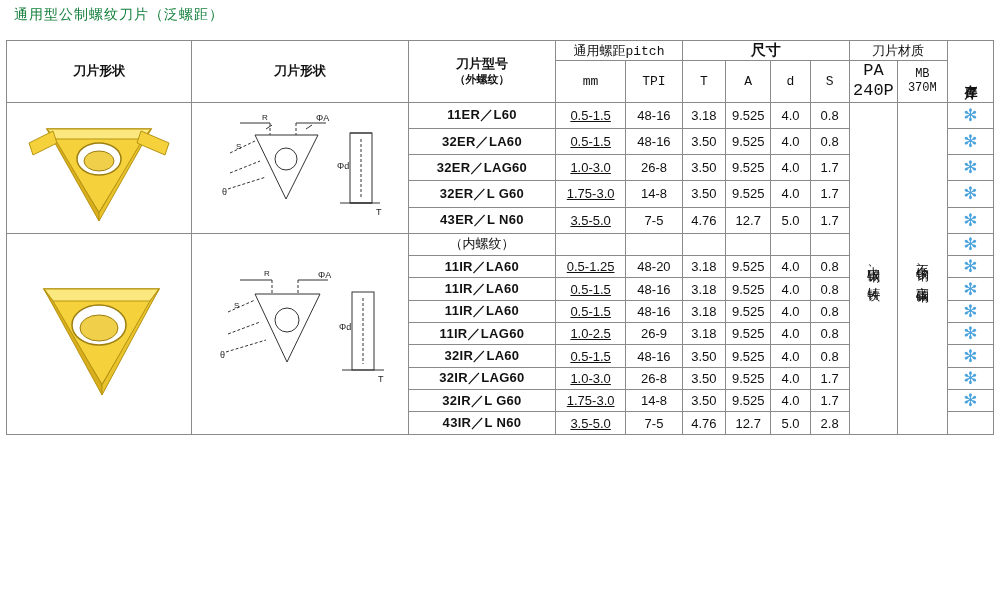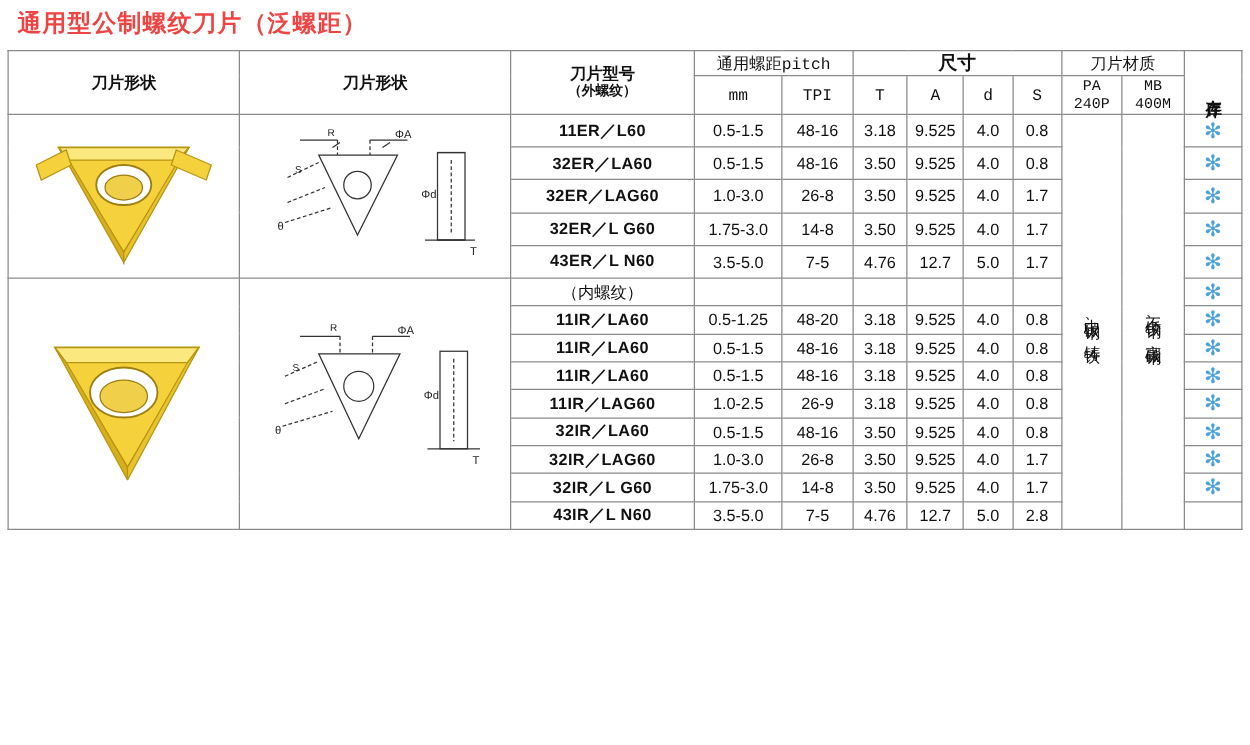--- a/index.html
+++ b/index.html
@@ -6,22 +6,22 @@
   body{
     width:1000px;height:596px;
     background:#ffffff;
     font-family:"Liberation Sans","DejaVu Sans",sans-serif;
     color:#111;
     overflow:hidden;
   }
   .page{position:relative;width:1000px;height:596px;box-sizing:border-box;}
   .title{
     position:absolute;left:14px;top:6px;
-    font-size:19px;font-weight:bold;letter-spacing:1px;
-    color:#ef4444;
+    font-size:14px;font-weight:normal;letter-spacing:1px;
+    color:#15803d;
   }
   table.main{
     position:absolute;left:6px;top:40px;
     border-collapse:collapse;
     width:988px;
     table-layout:fixed;
   }
   table.main td, table.main th{
     border:1px solid #8a8a8a;
     padding:0;
@@ -31,21 +31,21 @@
     background:#fff;
   }
   
   .hdr-green{background:#e2efdf;font-size:18px;font-weight:bold;border-radius:13px;}
   .hdr-blue{background:#dfeaf5;font-size:13px;font-family:Liberation Mono, monospace;}
   .hdr-blue-b{background:#dfeaf5;font-size:13px;font-weight:bold;}
   .hdr-model{background:#e2efdf;font-size:16px;font-weight:bold;line-height:1.25;}
   .hdr-model small{display:block;font-size:11px;font-weight:bold;}
   .stock-hdr{background:#dfeaf5;font-size:15px;font-weight:bold;line-height:1.1;}
   td.model{font-size:14px;font-weight:bold;letter-spacing:0.3px;}
-  td.pitch{font-size:13px;}
+  td.pitch{font-size:13px;text-decoration:underline;}
   td.tpi{font-size:13px;}
   td.dimT{font-size:14px;}
   td.dimSmall{font-size:11px;}
   td.mat{font-size:13px;line-height:1.35;writing-mode:vertical-rl;text-orientation:upright;letter-spacing:2px;}
   td.stock{background:#fdf6e0;}
   .snow{color:#4aa3dd;font-size:17px;line-height:1;}
   .inner-label{font-size:12px;text-align:left;padding-left:6px;margin-left:32px;}
 
   
   .shape-cell{padding:4px 0;}
@@ -91,27 +91,27 @@
       </td>
     </tr>
 
     <tr>
       <td class="hdr-blue" style="height:30px">mm</td>
       <td class="hdr-blue">TPI</td>
       <td class="hdr-blue">T</td>
       <td class="hdr-blue">A</td>
       <td class="hdr-blue">d</td>
       <td class="hdr-blue">S</td>
-      <td class="hdr-blue" style="font-size:12px;line-height:1.2">
+      <td class="hdr-blue" style="font-size:17px;line-height:1.2">
         <span>PA</span><br>
         <span>240P</span>
       </td>
       <td class="hdr-blue" style="font-size:12px;line-height:1.2">
         <span>MB</span><br>
-        <span>400M</span>
+        <span>370M</span>
       </td>
     </tr>
 
     <tr>
 
       <td class="shape-cell" rowspan="5">
         <svg width="160" height="130" viewBox="0 0 160 130">
           <polygon points="28,26 132,26 80,110" fill="#f5d23c" stroke="#b79412" stroke-width="1.5"></polygon>
           <polygon points="28,26 132,26 124,36 36,36" fill="#fbe87e" stroke="#b79412" stroke-width="1"></polygon>
           <polygon points="28,26 36,36 80,110 80,118" fill="#d8ae1c" stroke="#b79412" stroke-width="1"></polygon>

